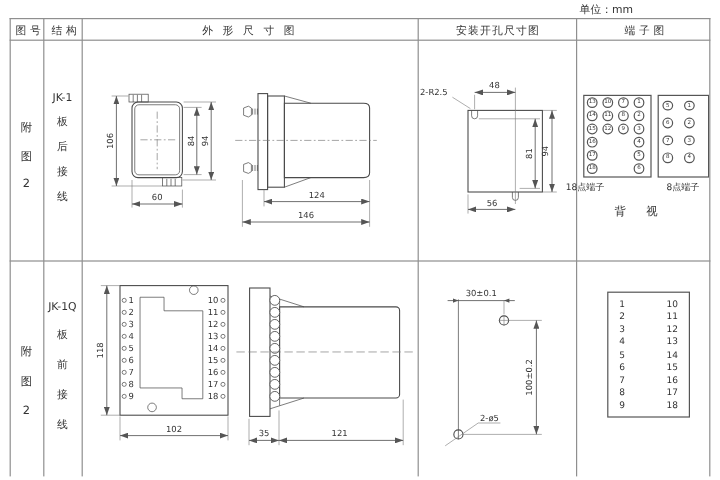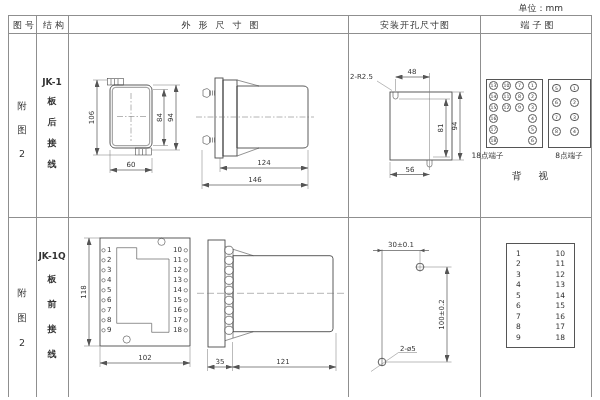--- a/index.html
+++ b/index.html
@@ -3,27 +3,27 @@
 <meta charset="utf-8">
 <style>
   html,body{margin:0;padding:0;background:#fff;}
   #page{position:relative;width:600px;height:400px;background:#ffffff;overflow:hidden;
         font-family:"DejaVu Sans","Liberation Sans",sans-serif;color:#333;}
   .hl{position:absolute;height:1px;background:#8f8f8f;}
   .vl{position:absolute;width:1px;background:#8f8f8f;}
   .hdr{position:absolute;top:19px;height:12px;font-size:9px;color:#333;
        display:flex;align-items:center;justify-content:center;}
   .ls3{letter-spacing:3px;padding-left:3px;}
-  .ls8{letter-spacing:8px;padding-left:16px;}
+  .ls8{letter-spacing:8px;padding-left:3px;}
   .ls1{letter-spacing:1px;padding-left:1px;}
-  .unit{position:absolute;top:2px;font-size:9px;color:#333;text-align:right;}
+  .unit{position:absolute;top:2px;font-size:9px;color:#333;text-align:left;}
   .stack{position:absolute;display:flex;flex-direction:column;align-items:center;}
   .stack span{display:block;text-align:center;}
   .fig{font-size:9.5px;}
-  .str{font-size:9px;font-weight:bold;}
+  .str{font-size:9px;}
   svg{position:absolute;}
   svg text{fill:#333;font-size:7px;font-family:"DejaVu Sans","Liberation Sans",sans-serif;}
   .dr{stroke:#4a4a4a;stroke-width:0.9;fill:none;}
   .dr2{stroke:#4a4a4a;stroke-width:0.6;fill:none;}
   .dim{stroke:#555;stroke-width:0.7;fill:none;}
   .ext{stroke:#777;stroke-width:0.5;fill:none;}
   .cl{stroke:#777;stroke-width:0.55;stroke-dasharray:6 2 1.5 2;fill:none;}
   .cld{stroke:#777;stroke-width:0.55;stroke-dasharray:7 3;fill:none;}
   .tbox{position:absolute;border:1px solid #555;background:#fff;box-sizing:border-box;}
   .tcirc{position:absolute;border:0.8px solid #555;border-radius:50%;box-sizing:border-box;

